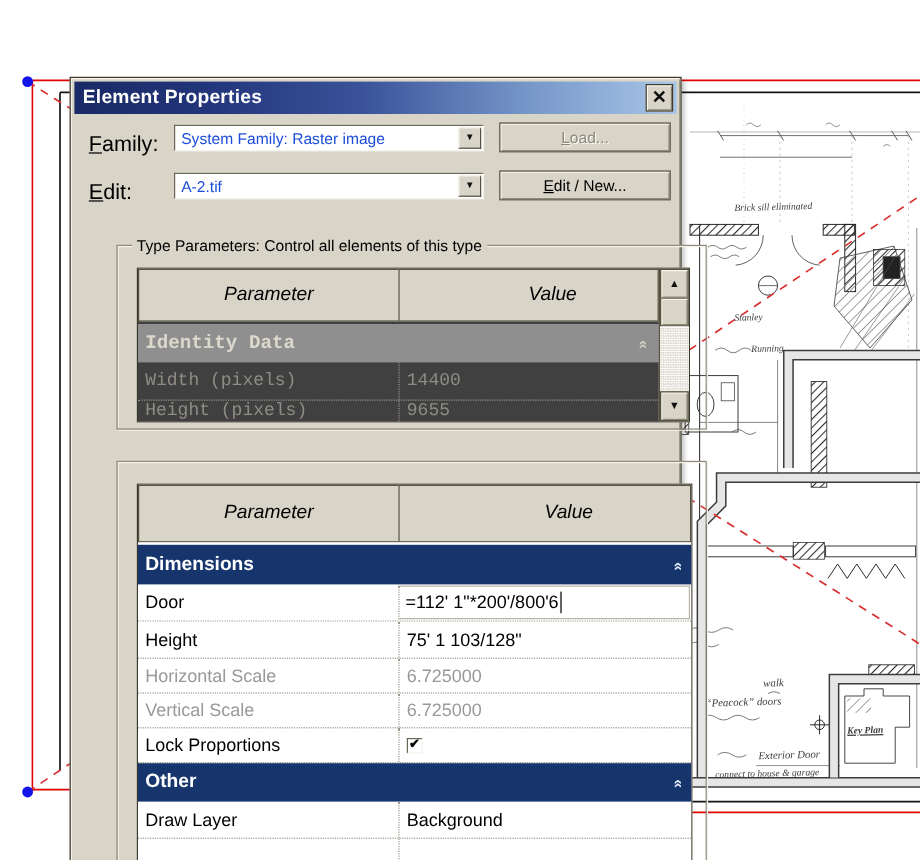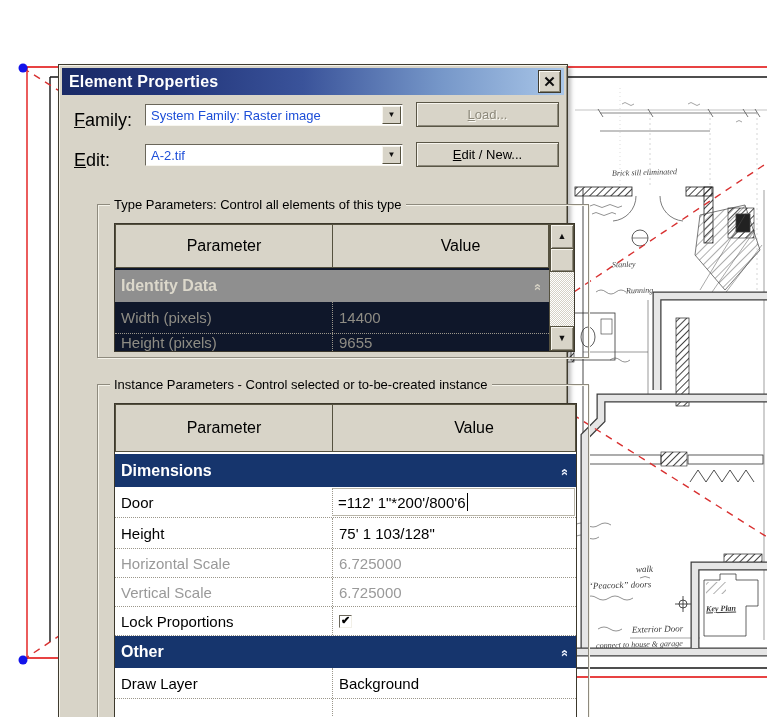--- a/index.html
+++ b/index.html
@@ -65,21 +65,21 @@
     border:1px solid #8e8a7e; box-shadow:1px 1px 0 #f5f3ea, inset 1px 1px 0 #f5f3ea;margin-left:28px;
   }
   .group .glabel {
     position:absolute; top:-8px; left:12px; background:#d8d4c8;
     font-size:13px; color:#000; padding:0 4px; line-height:15px; white-space:nowrap;
   }
 
   
   .ptable { position:absolute; border:1px solid #3c382c; display:flex; background:#fff; }
   .tmain { display:flex; flex-direction:column; flex:1; }
-  .thead { display:flex; height:48px; }
+  .thead { display:flex; height:48px;font-style:italic; }
   .thcell {
     background:#d8d4c8; border:1px solid #55513f; font-size:16px; color:#000;
     display:flex; align-items:center; justify-content:center;
   }
   .thcell.c1 { width:217px; border-right:none; }
   .thcell.c2 { flex:1;padding-left:40px; }
   .tbody { flex:1; display:flex; flex-direction:column; padding-top:2px; }
   .trow { display:flex; border-bottom:1px dotted #9b978b; }
   .tcell { font-size:15px; display:flex; align-items:center; padding-left:6px; }
   .tcell.p { width:217px; }
@@ -91,21 +91,21 @@
   .sectrow .chev {
     position:absolute; right:9px; top:50%; transform:translateY(-42%) rotate(-90deg);
     font-size:13px; font-weight:bold; line-height:1;
   }
   .sect-navy { background:#16356d; color:#fff; }
   .sect-navy .chev { color:#e8eefb; }
   .sect-gray { background:#8f8f8f; color:#dcd8cb; }
   .sect-gray .chev { color:#d3cfc2; }
 
   
-  .t1 .tbody { background:#0f172a; }
+  .t1 .tbody { background:#404040;font-family:Liberation Mono, monospace; }
   .t1 .tcell { color:#8e8c84; }
   .t1 .trow { height:32px; }
   
   .t2 .tbody { background:#fff; }
   .t2 .tcell { color:#000; }
   .gray-val { color:#999 !important; }
   .editcell { background:#fff; border:1px solid #b9b5a8; border-left:1px solid #b9b5a8; margin:1px 1px 1px 0; padding-left:5px; }
   .caret { display:inline-block; width:1.5px; height:18px; background:#000; margin-left:1px; }
 
   .checkbox {
@@ -310,21 +310,20 @@
           <div class="sthumb"></div>
           <div class="strack"></div>
           <div class="sbtn">
               <span>▼</span>
             </div>
         </div>
       </div>
     </div>
 
     <div class="group" style="top:319px; height:374px;">
-      <span class="glabel">Instance Parameters - Control selected or to-be-created instance</span>
       <div class="ptable t2" style="left:16px; top:18px; width:463px; height:340px;">
         <div class="tmain">
           <div class="thead">
             <div class="thcell c1">Parameter</div>
             <div class="thcell c2">Value</div>
           </div>
           <div class="tbody">
             <div class="sectrow sect-navy" style="height:33px;">
               <span>Dimensions</span>
               <span class="chev">»</span>

